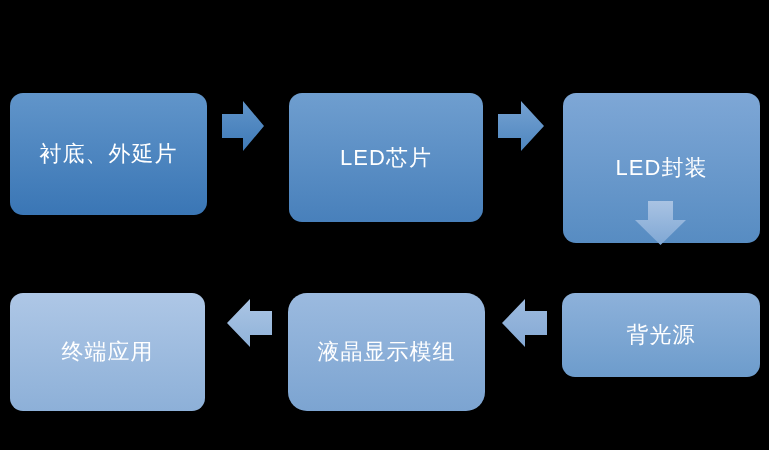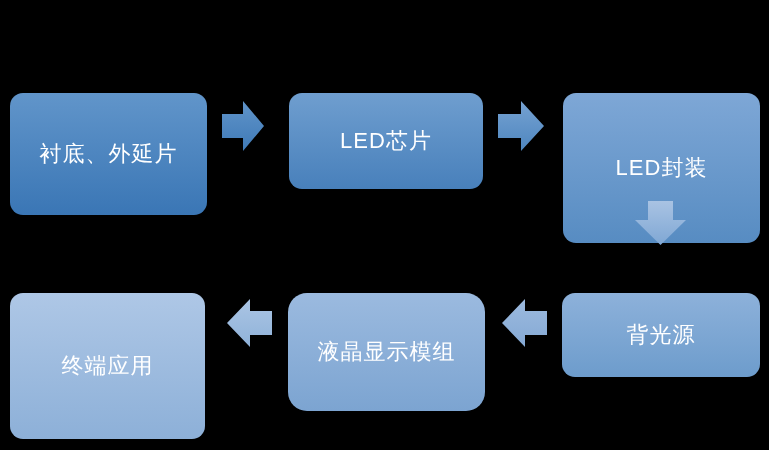--- a/index.html
+++ b/index.html
@@ -23,25 +23,25 @@
     justify-content: center;
     color: #ffffff;
     font-size: 22px;
     letter-spacing: 1px;
     box-shadow: 2px 3px 5px rgba(0,0,0,0.55);
     margin-top: 28px;
   }
   .node span { white-space: nowrap; }
   
   #n0 { left: 10px;  top: 65px;  width: 197px; height: 122px; }
-  #n1 { left: 289px; top: 65px;  width: 194px; height: 96px; }
+  #n1 { left: 289px; top: 65px;  width: 194px; height: 129px; }
   #n2 { left: 563px; top: 65px;  width: 197px; height: 150px; }
   #n3 { left: 562px; top: 265px; width: 198px; height: 84px; }
   #n4 { left: 288px; top: 265px; width: 197px; height: 118px; }
-  #n5 { left: 10px;  top: 265px; width: 195px; height: 146px; }
+  #n5 { left: 10px;  top: 265px; width: 195px; height: 118px; }
   
   #n0 { background: linear-gradient(180deg, #6195ca, #3a76b5); }
   #n1 { background: linear-gradient(180deg, #6f9ecf, #4880bb); }
   #n2 { background: linear-gradient(180deg, #7ea7d6, #578cc2); }
   #n3 { background: linear-gradient(180deg, #8db1da, #6d9ccc); }
   #n4 { background: linear-gradient(180deg, #9bbadf, #7ca4d1); border-radius: 19px; }
   #n5 { background: linear-gradient(180deg, #aec7e6, #8db0d8); }
   .arrow {
     position: absolute;
     display: block;

